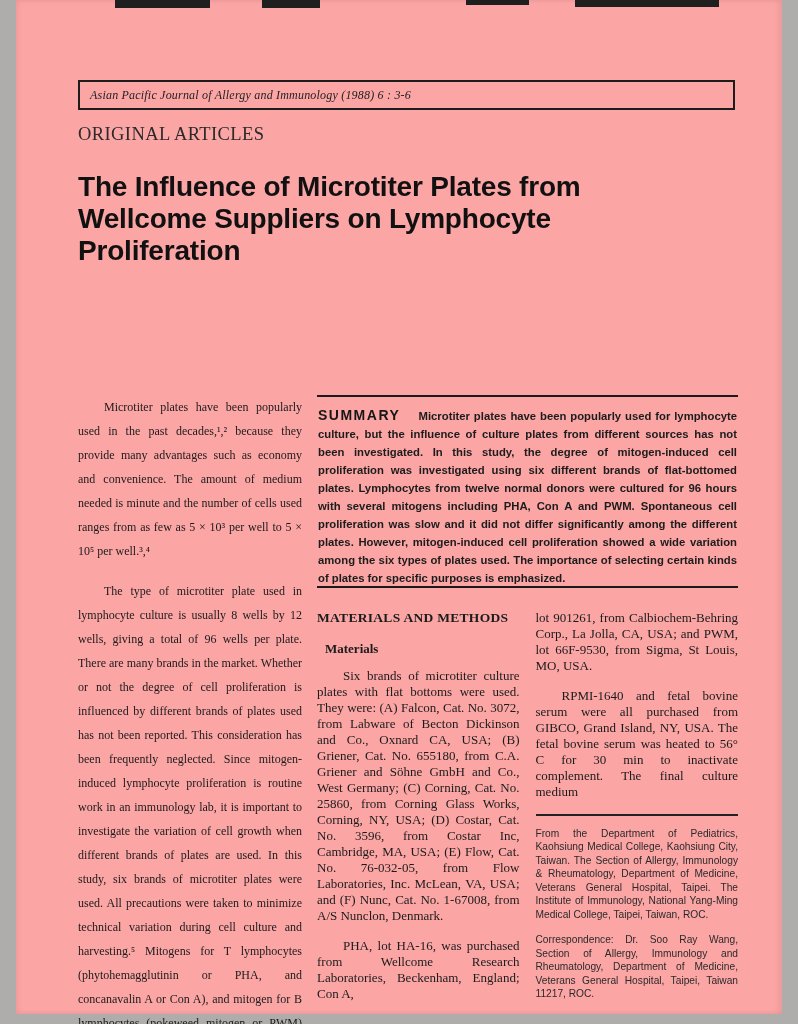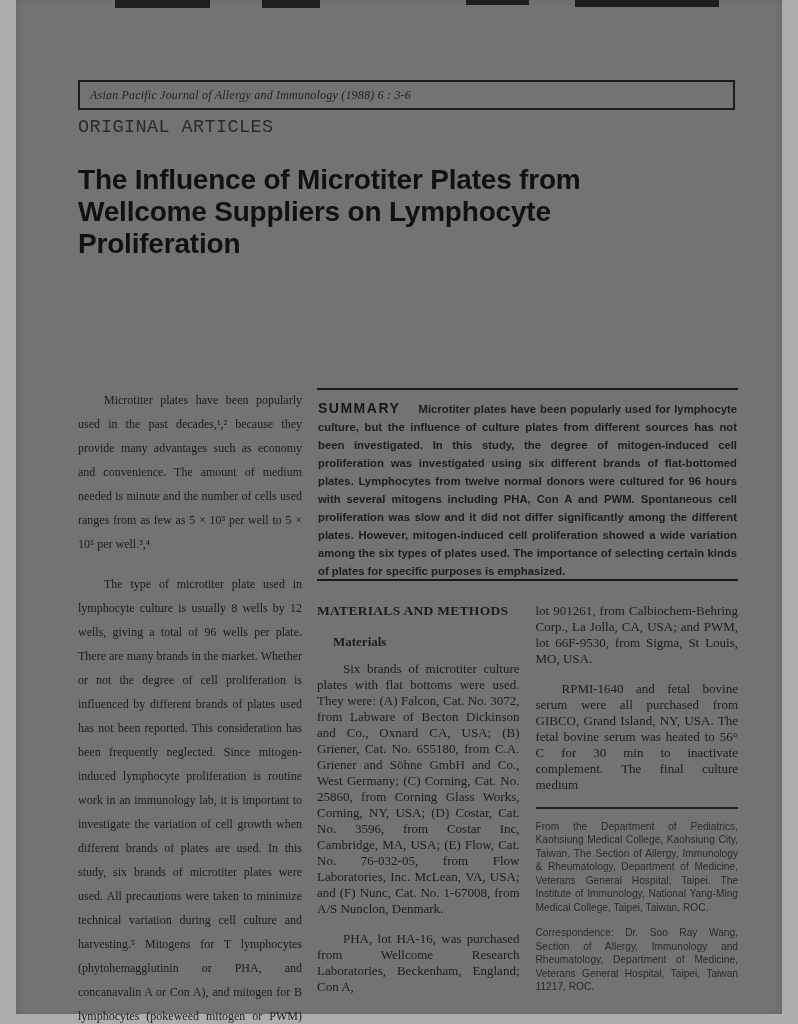--- a/index.html
+++ b/index.html
@@ -4,40 +4,40 @@
 <style>
   html,body{margin:0;padding:0;}
   body{
     width:798px;height:1024px;position:relative;overflow:hidden;
     background:#aeadab;
     font-family:"Liberation Serif", serif;
     color:#1b1b1b;
   }
   .page{
     position:absolute;left:16px;top:0;width:766px;height:1014px;
-    background:#737373;
+    background:#fca5a5;
     box-shadow:inset -3px 0 6px rgba(0,0,0,0.08), inset 3px 0 4px rgba(0,0,0,0.04);
   }
   .scan-mark{position:absolute;top:0;background:#1f1f1f;}
   .mark-1{left:99px;width:95px;height:8px;}
   .mark-2{left:246px;width:58px;height:8px;}
   .mark-3{left:450px;width:63px;height:5px;}
   .mark-4{left:559px;width:144px;height:7px;}
   .content{padding:80px 44px 0 62px;}
   .journal-box{
     border:2px solid #1c1c1c;
     padding:3px 10px 5px;
     width:633px;
   }
   .journal-box span{
     font-style:italic;font-size:12px;letter-spacing:0.2px;color:#222;
   }
   .section-label{
-    margin-top:7px;
-    font-family:Liberation Mono, monospace;
+    margin-top:14px;
+    font-family:Liberation Serif, serif;
     font-size:18.5px;color:#2a2a2a;letter-spacing:0.4px;
   }
   .title{
     margin:26px 0 0 0;width:630px;
     font-family:"Liberation Sans", sans-serif;
     font-size:28px;font-weight:bold;line-height:1.14;
     color:#111;letter-spacing:-0.2px;
   }
   .authors{
     margin-top:46px;
@@ -62,21 +62,21 @@
   }
   .summary-text{
     font-weight:bold;font-size:11.3px;line-height:15px;color:#1c1c1c;
   }
   .two-cols{display:flex;gap:16px;margin-top:22px;}
   .tcol{flex:1;min-width:0;}
   .methods-heading{
     font-size:13.5px;font-weight:bold;letter-spacing:0.3px;margin:0 0 15px 0;
   }
   .methods-subheading{
-    font-size:13px;font-weight:bold;margin:0 0 11px 16px;
+    font-size:13px;font-weight:bold;margin:0 0 11px 8px;
   }
   .tcol p{
     font-size:13px;line-height:16px;text-align:justify;margin:0 0 14px 0;
   }
   .tcol p.indent{text-indent:26px;}
   .footnote{
     border-top:2px solid #222;
     margin-top:14px;padding-top:11px;
   }
   .footnote p{

